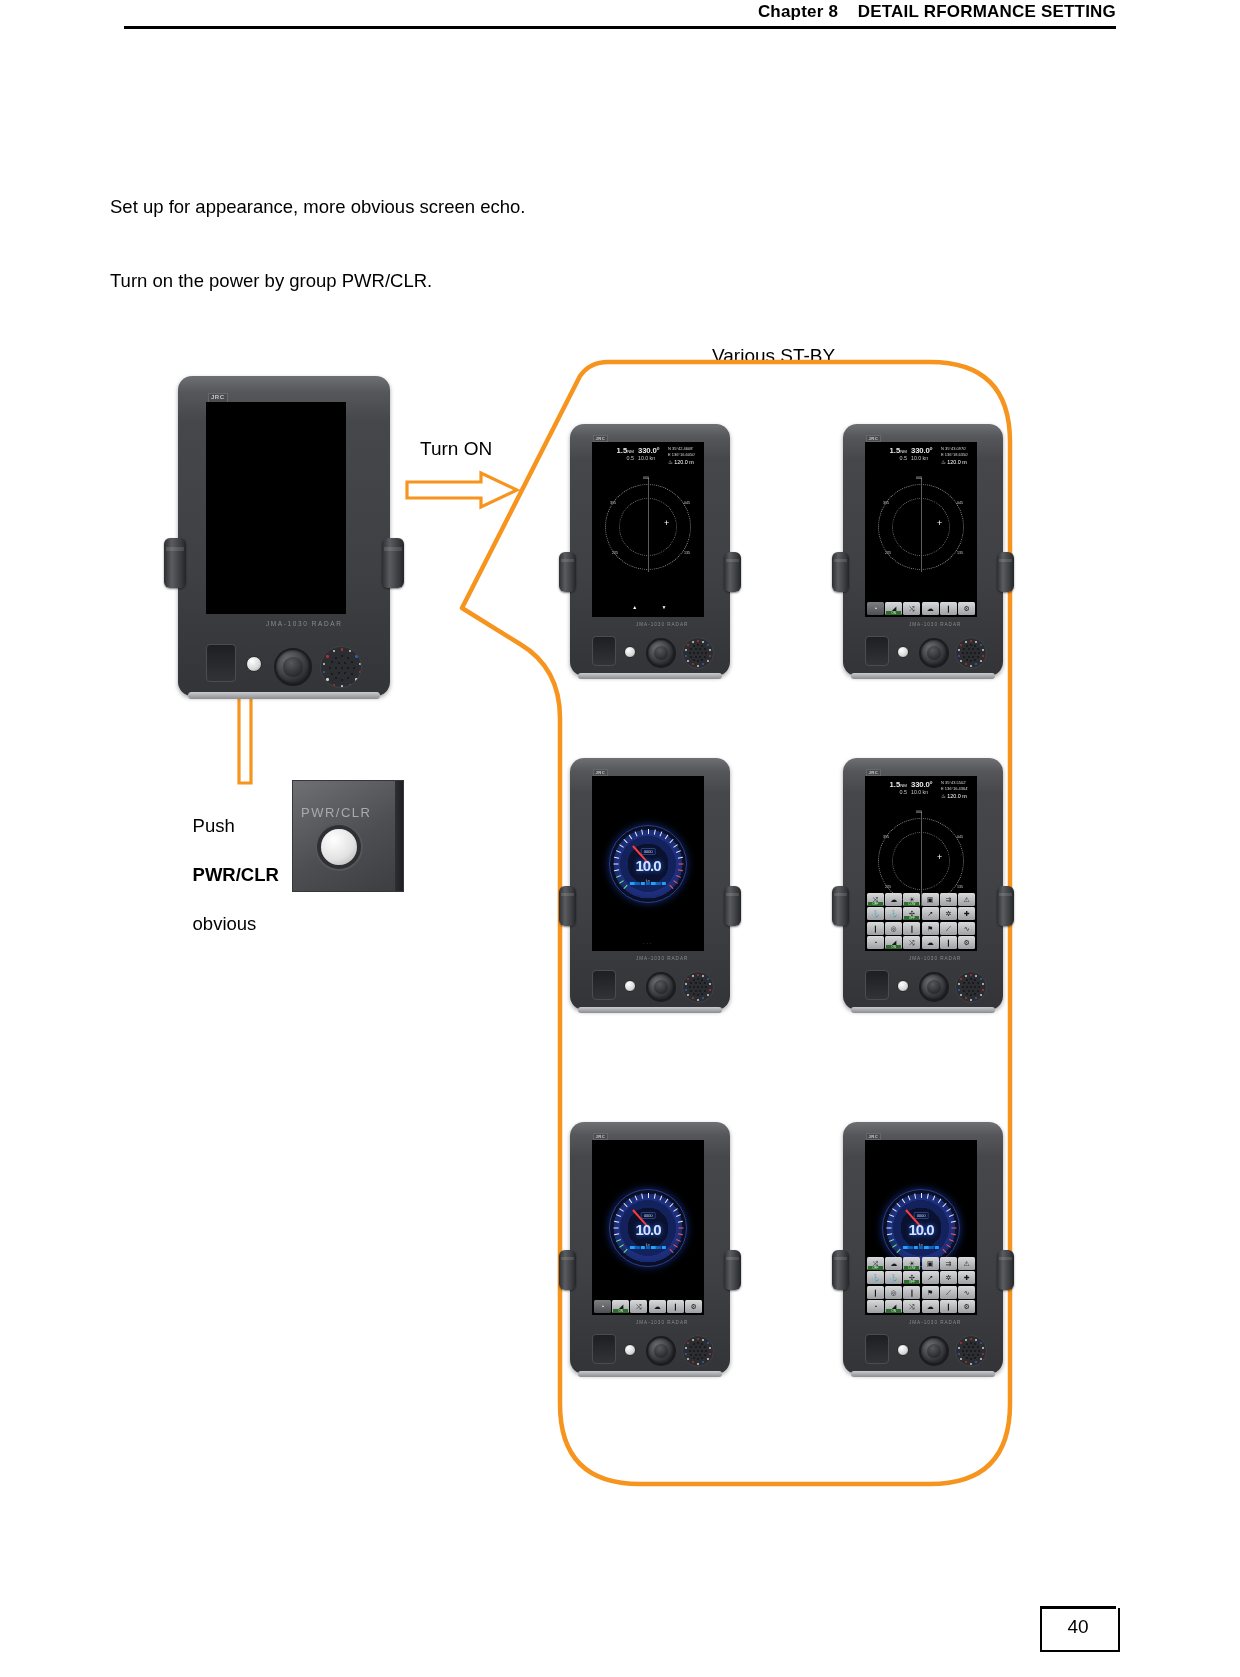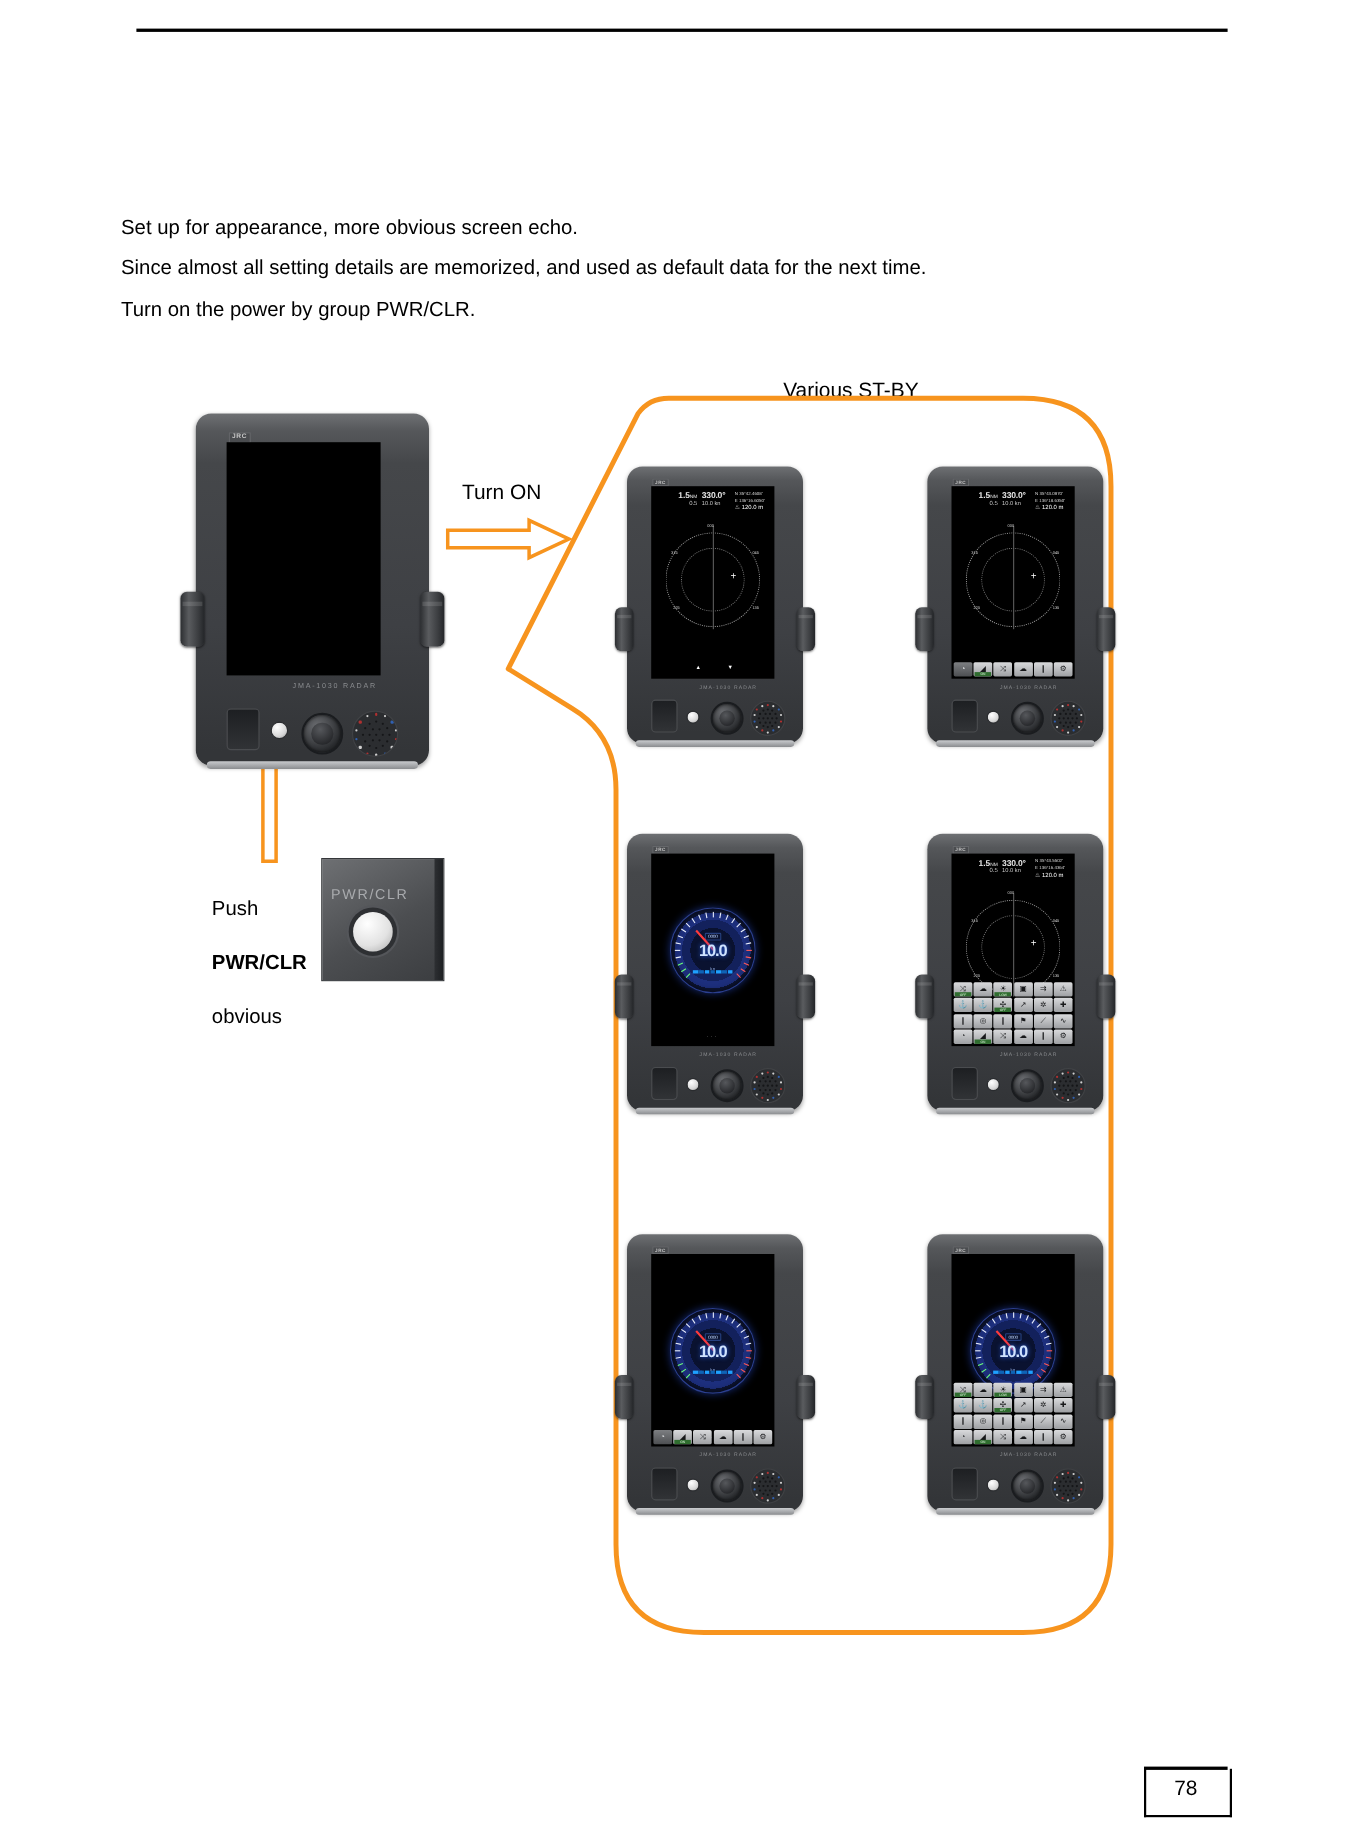--- a/index.html
+++ b/index.html
@@ -273,25 +273,25 @@
     background:radial-gradient(circle at 36% 30%,#ffffff,#e2e2e2 58%,#a9a9a9);
     box-shadow:0 0 0 4px #2e3033, 0 0 0 6px #54565a;
   }
   .photo .pedge{position:absolute;right:0;top:0;bottom:0;width:8px;background:linear-gradient(90deg,#2d2f32,#1d1f22);}
 </style>
 </head>
 <body>
 
 <div class="page">
 
+  <div class="hdr">Chapter 8    DETAIL RFORMANCE SETTING</div>
   <div class="hdr-rule"></div>
 
 
   <div class="body-text p1">Set up for appearance, more obvious screen echo.</div>
-  <div class="body-text p2">Since almost all setting details are memorized, and used as default data for the next time.</div>
   <div class="body-text p3">Turn on the power by group PWR/CLR.</div>
 
   <div class="lbl lbl-various">Various ST-BY</div>
 
   <div class="lbl lbl-power">Turn ON</div>
 
   <div class="lbl lbl-push">
     <span>Push</span><br>
     <b>PWR/CLR</b><br>
     <span>obvious</span>
@@ -1147,15 +1147,15 @@
         <i style="left:1.8px;top:16.8px;width:2px;height:2px;background:#3060b0"></i>
         <i style="left:1.8px;top:11.2px;width:2px;height:2px;background:#cfcfcf"></i>
         <i style="left:4.2px;top:6.2px;width:2px;height:2px;background:#b03030"></i>
         <i style="left:8.6px;top:2.7px;width:2px;height:2px;background:#cfcfcf"></i>
       </div>
     <div class="dev-base"></div>
   </div>
 
   <div class="footer-rule"></div>
   <div class="footer-box"></div>
-  <div class="footer-num">78</div>
+  <div class="footer-num">40</div>
 
 </div>
 
 </body></html>

